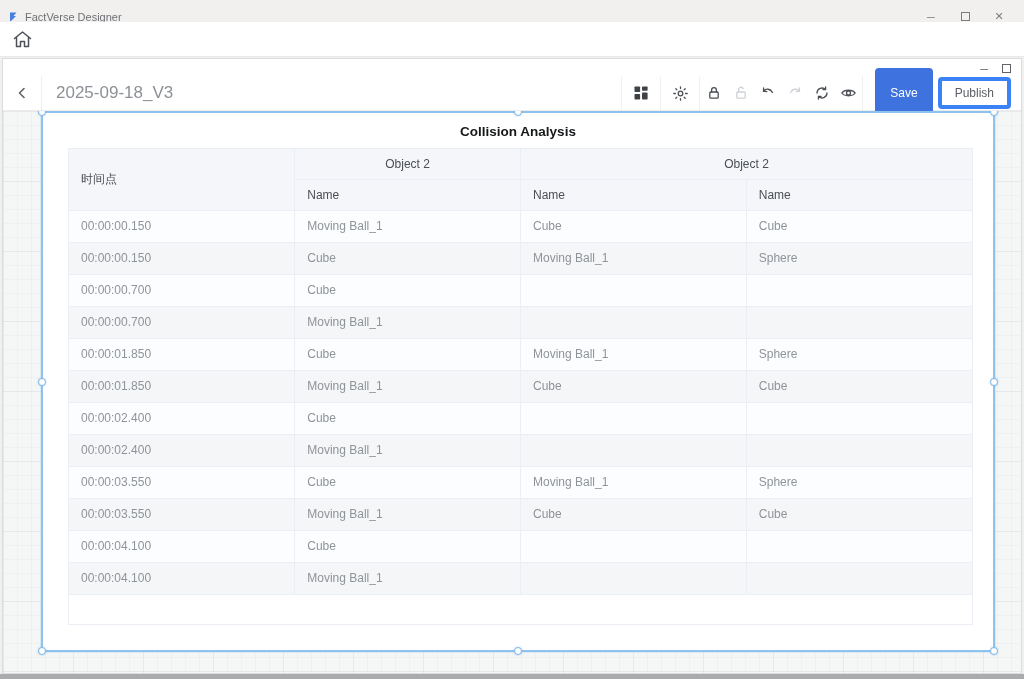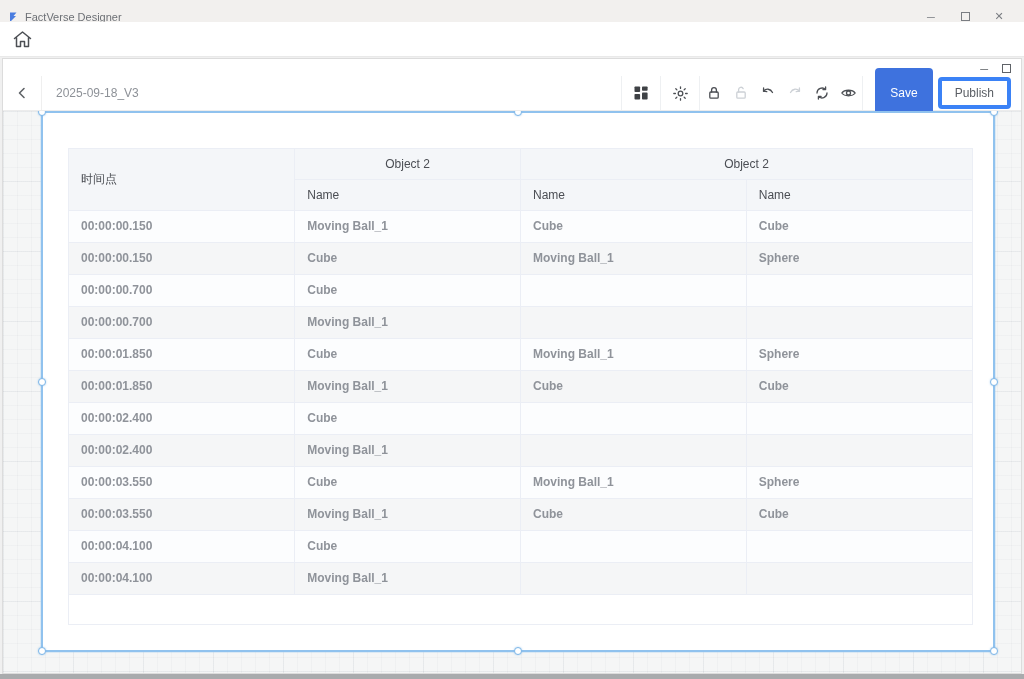--- a/index.html
+++ b/index.html
@@ -36,21 +36,21 @@
   .restore-glyph { position:relative; width:9px; height:9px; }
   .restore-glyph::before { content:""; position:absolute; right:0; top:0; width:7px; height:7px; border:1px solid #5f6368; }
   .restore-glyph::after { content:""; position:absolute; left:0; bottom:0; width:7px; height:7px; border:1px solid #5f6368; background:#fff; }
 
   
   .toolbar { height:35px; display:flex; align-items:center; border-bottom:1px solid #ececec; }
   .tb-left { display:flex; align-items:center; height:100%; }
   .back-btn { width:38px; height:100%; display:flex; align-items:center; justify-content:center; cursor:pointer; }
   .tb-divider { width:1px; height:100%; background:#efefef; }
   .tb-divider.short { height:100%; background:#eef0f2; }
-  .doc-title { font-size:12px; color:#8d9197; padding:0 14px; }
+  .doc-title { font-size:17px; color:#8d9197; padding:0 14px; }
   .tb-right { margin-left:auto; display:flex; align-items:center; height:100%; }
   .tb-icon { width:27px; height:100%; display:flex; align-items:center; justify-content:center; cursor:pointer; }
   .tb-icon.wide { width:38px; }
   .tb-icon svg { display:block; }
   .icon-stroke { stroke:#4c4f54; fill:none; stroke-width:1.3; stroke-linecap:round; stroke-linejoin:round; }
   .icon-stroke.disabled { stroke:#cdd1d6; }
   .icon-fill { fill:#3f4246; }
   .btn-save { background:#3e72de; color:#fff; border:none; border-radius:4px;
     font-size:12px; padding:18px 15px; margin:0 5px 0 12px; cursor:pointer;
     font-family:"Liberation Sans",sans-serif; }
@@ -78,21 +78,21 @@
   .h-ml { left:-5px; top:calc(50% - 4px); }                                    .h-mr { right:-5px; top:calc(50% - 4px); }
   .h-bl { left:-5px; bottom:-5px; } .h-bc { left:calc(50% - 4px); bottom:-5px; } .h-br { right:-5px; bottom:-5px; }
 
   .widget-title { text-align:center; font-size:13.5px; font-weight:bold; color:#17181a;
     padding-top:11px; height:34px; }
 
   .table-wrap { position:absolute; left:25px; top:35px; width:905px;
     border:1px solid #ebeef5; background:#fff; }
   table.collision { width:100%; border-collapse:collapse; table-layout:fixed; }
   .collision th, .collision td { border-right:1px solid #ebeef5; border-bottom:1px solid #ebeef5;
-    font-size:12px; overflow:hidden; white-space:nowrap;font-weight:bold; }
+    font-size:12px; overflow:hidden; white-space:nowrap; }
   .collision th:last-child, .collision td:last-child { border-right:none; }
   .collision thead th { background:#f4f6f9; color:#4b4e54; font-weight:400; }
   .collision th.h-group { height:30px; text-align:center; }
   .collision th.h-sub { height:31px; text-align:left; padding-left:12px; }
   .collision th.h-time { text-align:left; padding-left:12px; vertical-align:middle; }
   .collision tbody td { height:32px; padding-left:12px; color:#8f939a; }
   .collision tbody tr:nth-child(odd)  td { background:#fcfdfe; }
   .collision tbody tr:nth-child(even) td { background:#f5f6f7; }
   .table-empty { height:29px; background:#fff; }
 
@@ -218,20 +218,21 @@
       <div class="widget">
         <div class="handle h-tl"></div>
         <div class="handle h-tc"></div>
         <div class="handle h-tr"></div>
         <div class="handle h-ml"></div>
         <div class="handle h-mr"></div>
         <div class="handle h-bl"></div>
         <div class="handle h-bc"></div>
         <div class="handle h-br"></div>
 
+        <div class="widget-title">Collision Analysis</div>
 
         <div class="table-wrap">
           <table class="collision">
             <colgroup>
                 <col style="width:25%">
                 <col style="width:25%">
                 <col style="width:25%">
                 <col style="width:25%">
               </colgroup>
             <thead>

